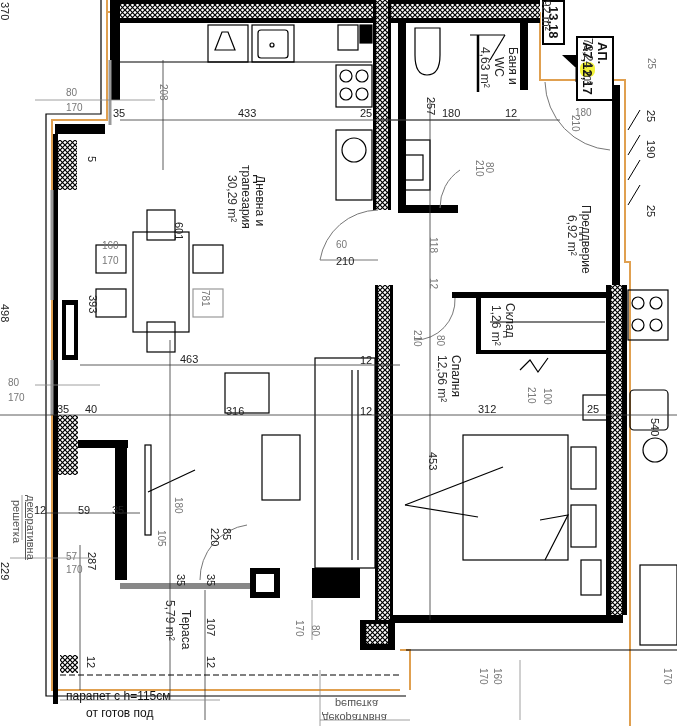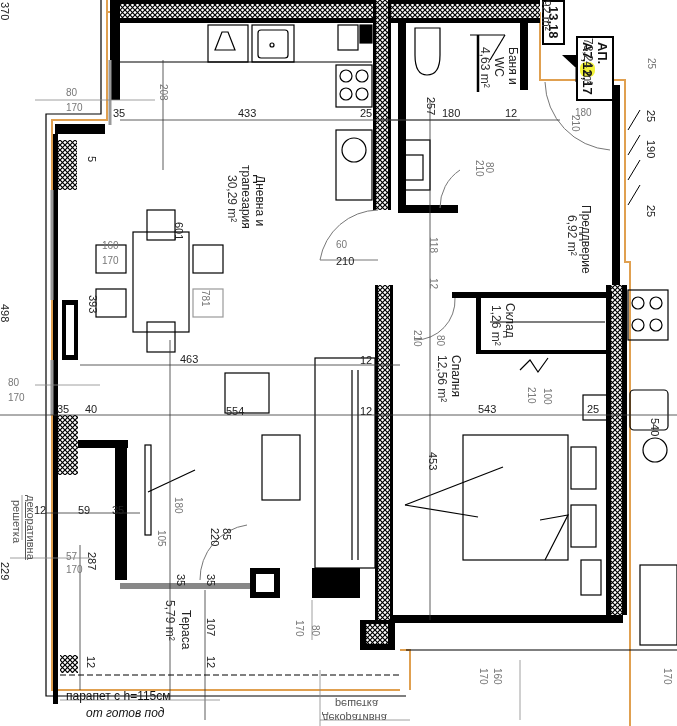--- a/index.html
+++ b/index.html
@@ -227,21 +227,21 @@
 <div class="lbl rot90 room" style="left:516px;top:303px;">Склад</div>
 <div class="lbl rot90 area" style="left:502px;top:305px;">1,26 m²</div>
 
 <div class="lbl rot90 room" style="left:462px;top:355px;">Спалня</div>
 <div class="lbl rot90 area" style="left:448px;top:355px;">12,56 m²</div>
 
 <div class="lbl rot90 room" style="left:192px;top:610px;">Тераса</div>
 <div class="lbl rot90 area" style="left:176px;top:600px;">5,79 m²</div>
 
 <div class="lbl" style="left:66px;top:690px;font-size:12px;">парапет с h=115см</div>
-<div class="lbl" style="left:86px;top:707px;font-size:12px;font-style:italic;">от   готов под</div>
+<div class="lbl" style="left:86px;top:707px;font-size:12px;">от   готов под</div>
 <div class="lbl rot90" style="left:36px;top:495px;font-size:11px;color:#555;text-decoration:underline;">декоративна</div>
 <div class="lbl rot90" style="left:22px;top:500px;font-size:11px;color:#555;">решетка</div>
 <div class="lbl" style="left:335px;top:698px;font-size:11px;color:#555;transform:scaleY(-1);">решетка</div>
 <div class="lbl" style="left:322px;top:712px;font-size:11px;color:#555;transform:scaleY(-1);">декоративна</div>
 
 <div class="lbl dim rot90" style="left:10px;top:2px;">370</div>
 <div class="lbl dimg rot90" style="left:168px;top:84px;">208</div>
 <div class="lbl dim" style="left:238px;top:108px;">433</div>
 <div class="lbl dim" style="left:360px;top:108px;">25</div>
 <div class="lbl dim rot90" style="left:436px;top:97px;">257</div>
@@ -256,24 +256,24 @@
 <div class="lbl dimg rot90" style="left:210px;top:290px;">781</div>
 <div class="lbl dim rot90" style="left:98px;top:295px;">393</div>
 <div class="lbl dimg" style="left:336px;top:240px;">60</div>
 <div class="lbl dim" style="left:336px;top:256px;">210</div>
 <div class="lbl dim rot90" style="left:10px;top:304px;">498</div>
 <div class="lbl dimg" style="left:8px;top:378px;">80</div>
 <div class="lbl dimg" style="left:8px;top:393px;">170</div>
 <div class="lbl dim" style="left:57px;top:404px;">35</div>
 <div class="lbl dim" style="left:85px;top:404px;">40</div>
 <div class="lbl dim" style="left:180px;top:354px;">463</div>
-<div class="lbl dim" style="left:226px;top:406px;">554</div>
+<div class="lbl dim" style="left:226px;top:406px;">316</div>
 <div class="lbl dim" style="left:360px;top:355px;">12</div>
 <div class="lbl dim" style="left:360px;top:406px;">12</div>
-<div class="lbl dim" style="left:478px;top:404px;">543</div>
+<div class="lbl dim" style="left:478px;top:404px;">312</div>
 <div class="lbl dim" style="left:587px;top:404px;">25</div>
 <div class="lbl dim rot90" style="left:438px;top:452px;">453</div>
 <div class="lbl dimg rot90" style="left:438px;top:237px;">118</div>
 <div class="lbl dimg rot90" style="left:438px;top:278px;">12</div>
 <div class="lbl dimg rot90" style="left:494px;top:162px;">80</div>
 <div class="lbl dimg rot90" style="left:484px;top:160px;">210</div>
 <div class="lbl dimg rot90" style="left:445px;top:335px;">80</div>
 <div class="lbl dimg rot90" style="left:422px;top:330px;">210</div>
 <div class="lbl dimg rot90" style="left:552px;top:388px;">100</div>
 <div class="lbl dimg rot90" style="left:536px;top:387px;">210</div>

